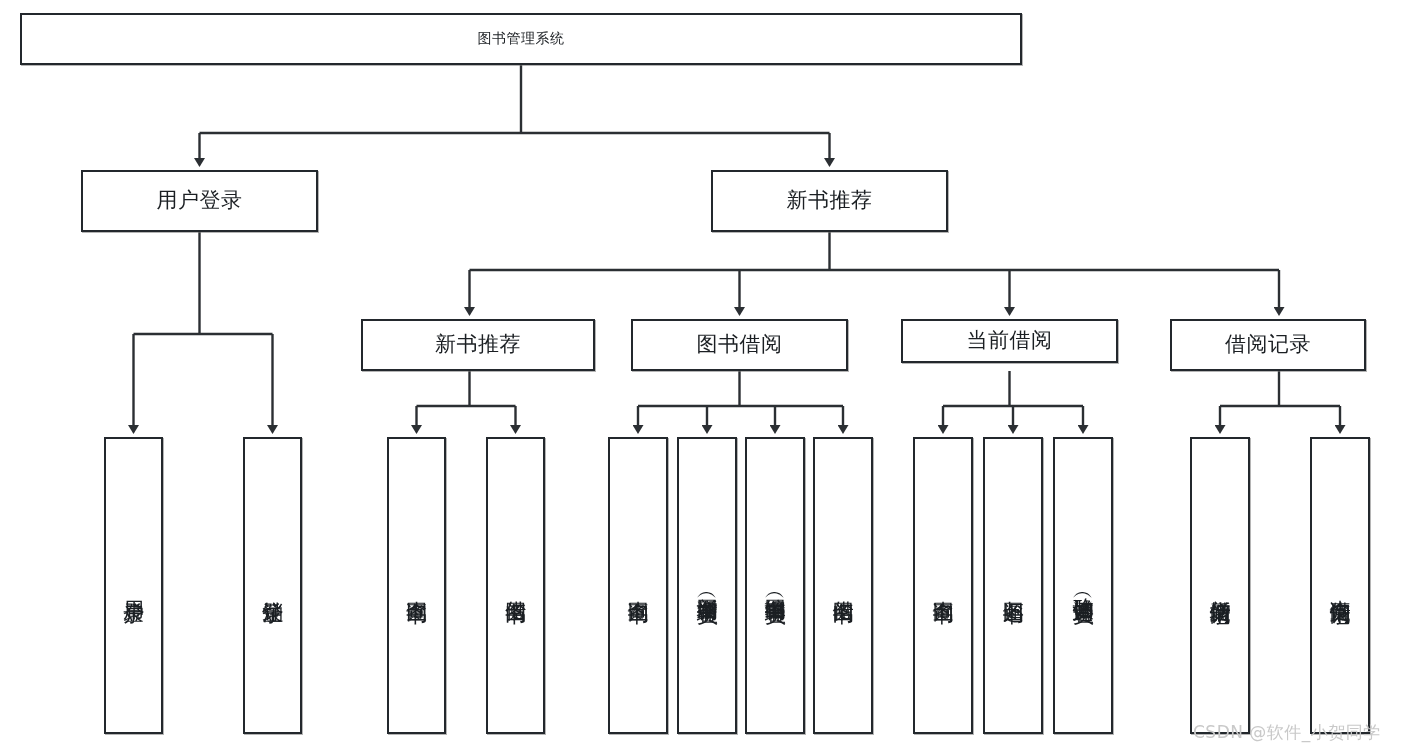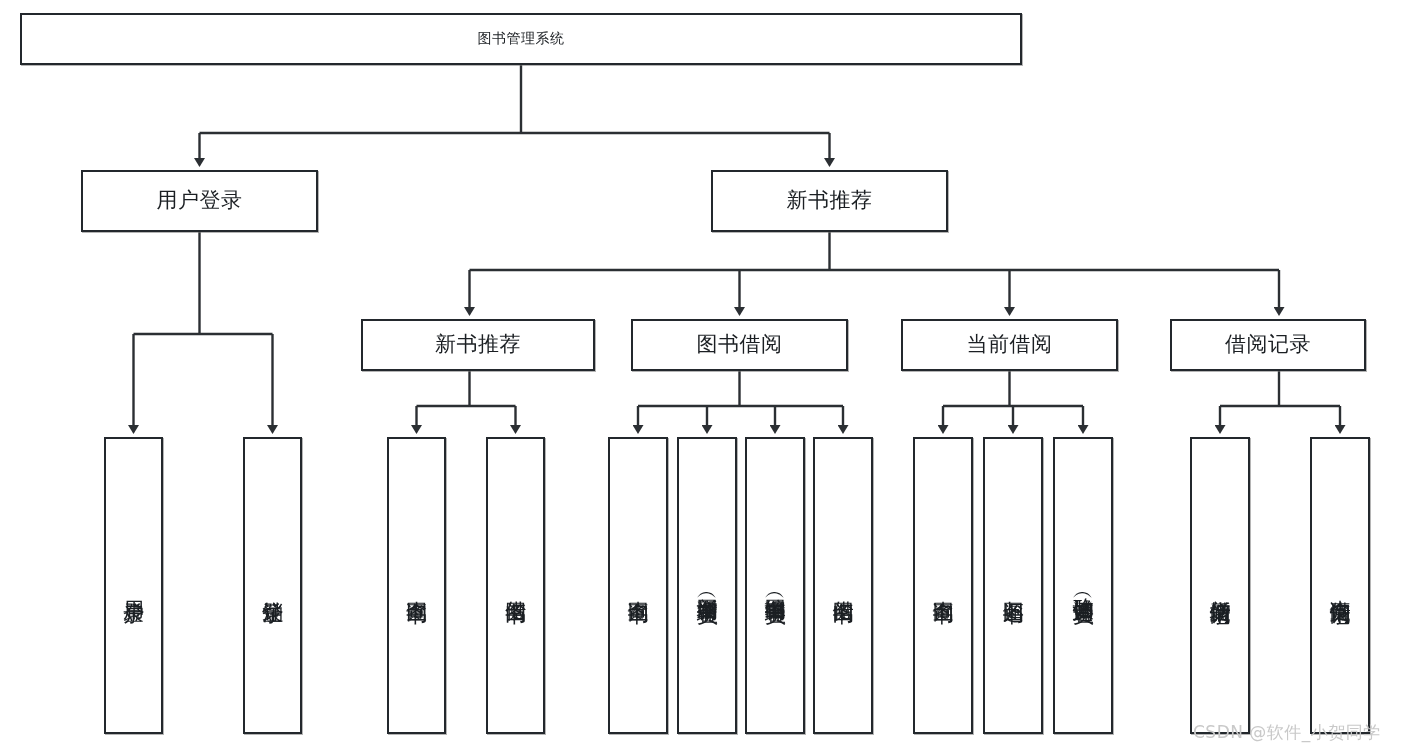--- a/index.html
+++ b/index.html
@@ -125,21 +125,21 @@
       </div>
       <div class="node horiz" style="left: 711px; top: 170px; width: 237px; height: 62px;">
         <span class="label">新书推荐</span>
       </div>
       <div class="node horiz" style="left: 361px; top: 319px; width: 234px; height: 52px;">
         <span class="label">新书推荐</span>
       </div>
       <div class="node horiz" style="left: 631px; top: 319px; width: 217px; height: 52px;">
         <span class="label">图书借阅</span>
       </div>
-      <div class="node horiz" style="left: 901px; top: 319px; width: 217px; height: 52px;">
+      <div class="node horiz" style="left: 901px; top: 319px; width: 217px; height: 44px;">
         <span class="label">当前借阅</span>
       </div>
       <div class="node horiz" style="left: 1170px; top: 319px; width: 196px; height: 52px;">
         <span class="label">借阅记录</span>
       </div>
       <div class="node vert" style="left: 104px; top: 437px; width: 59px; height: 297px;">
         <span class="label">用户登录</span>
       </div>
       <div class="node vert" style="left: 243px; top: 437px; width: 59px; height: 297px;">
         <span class="label">注销登录</span>

